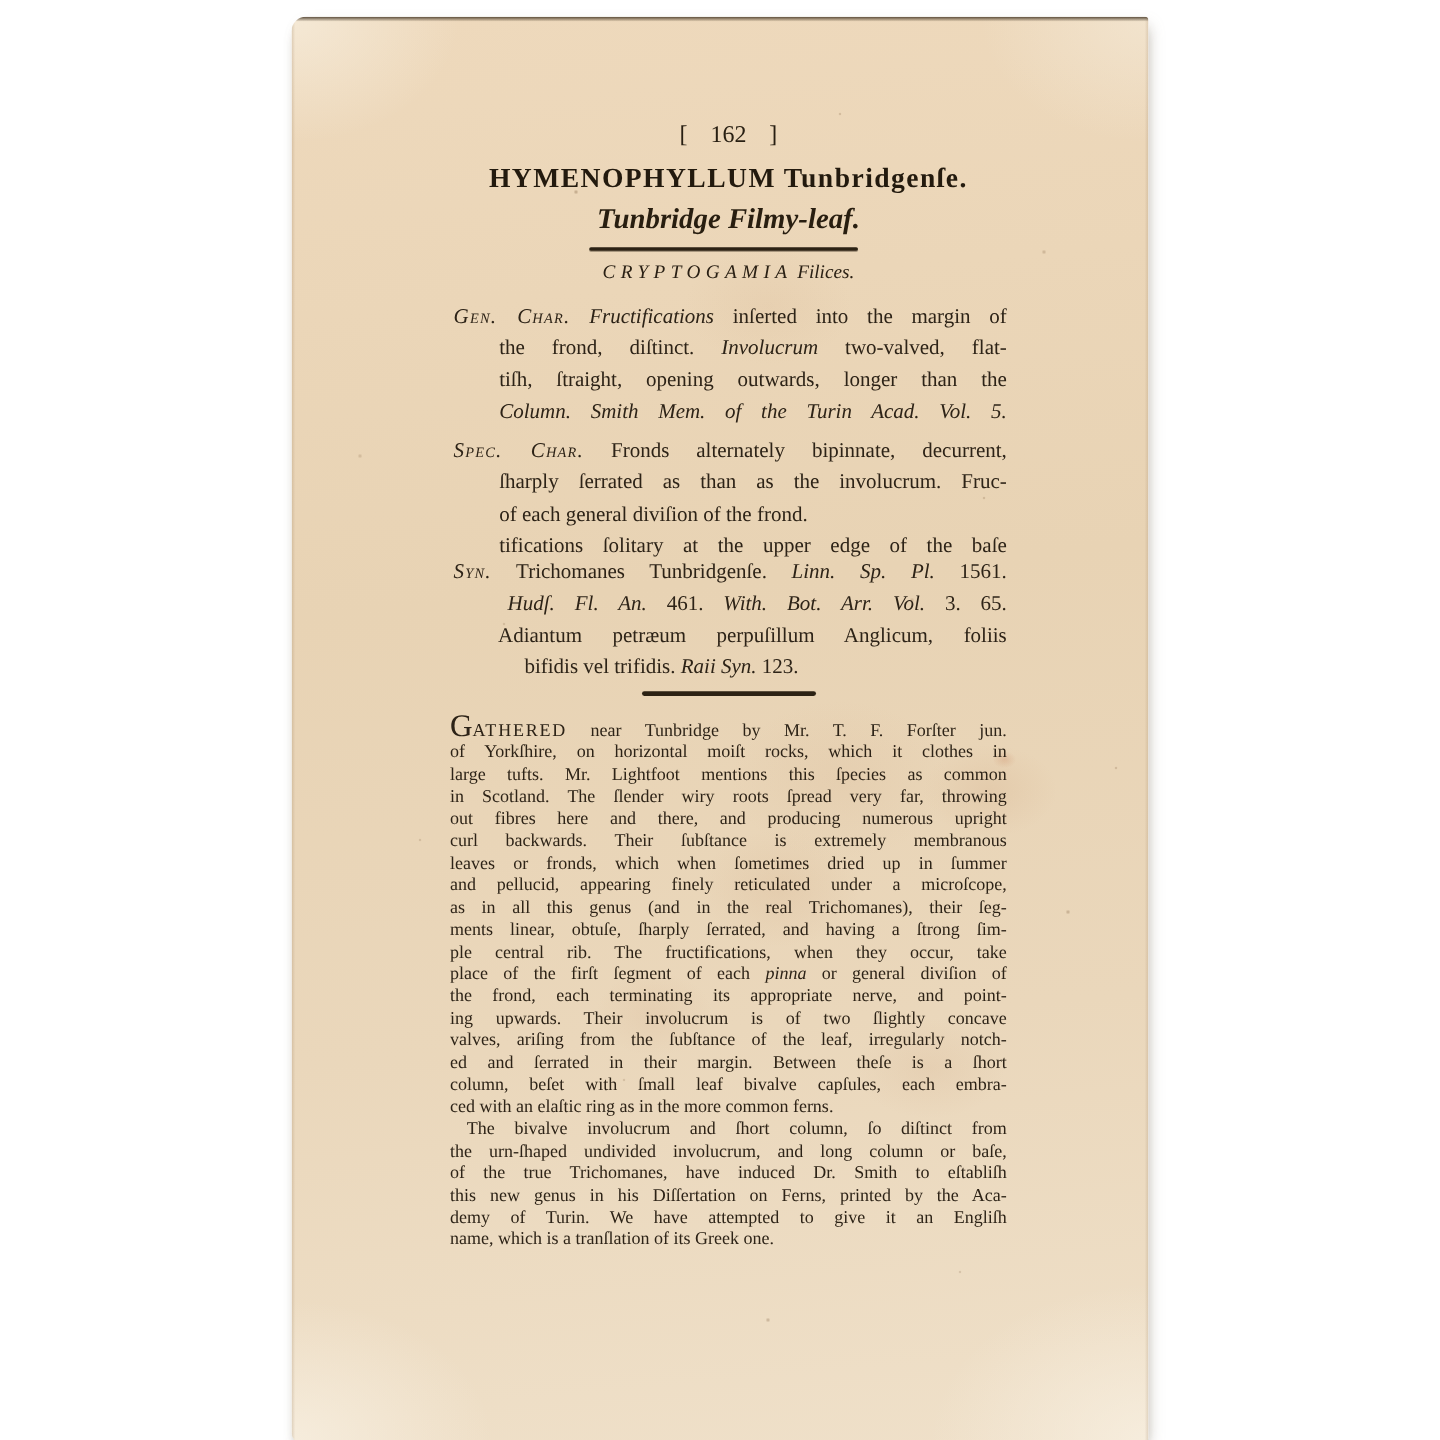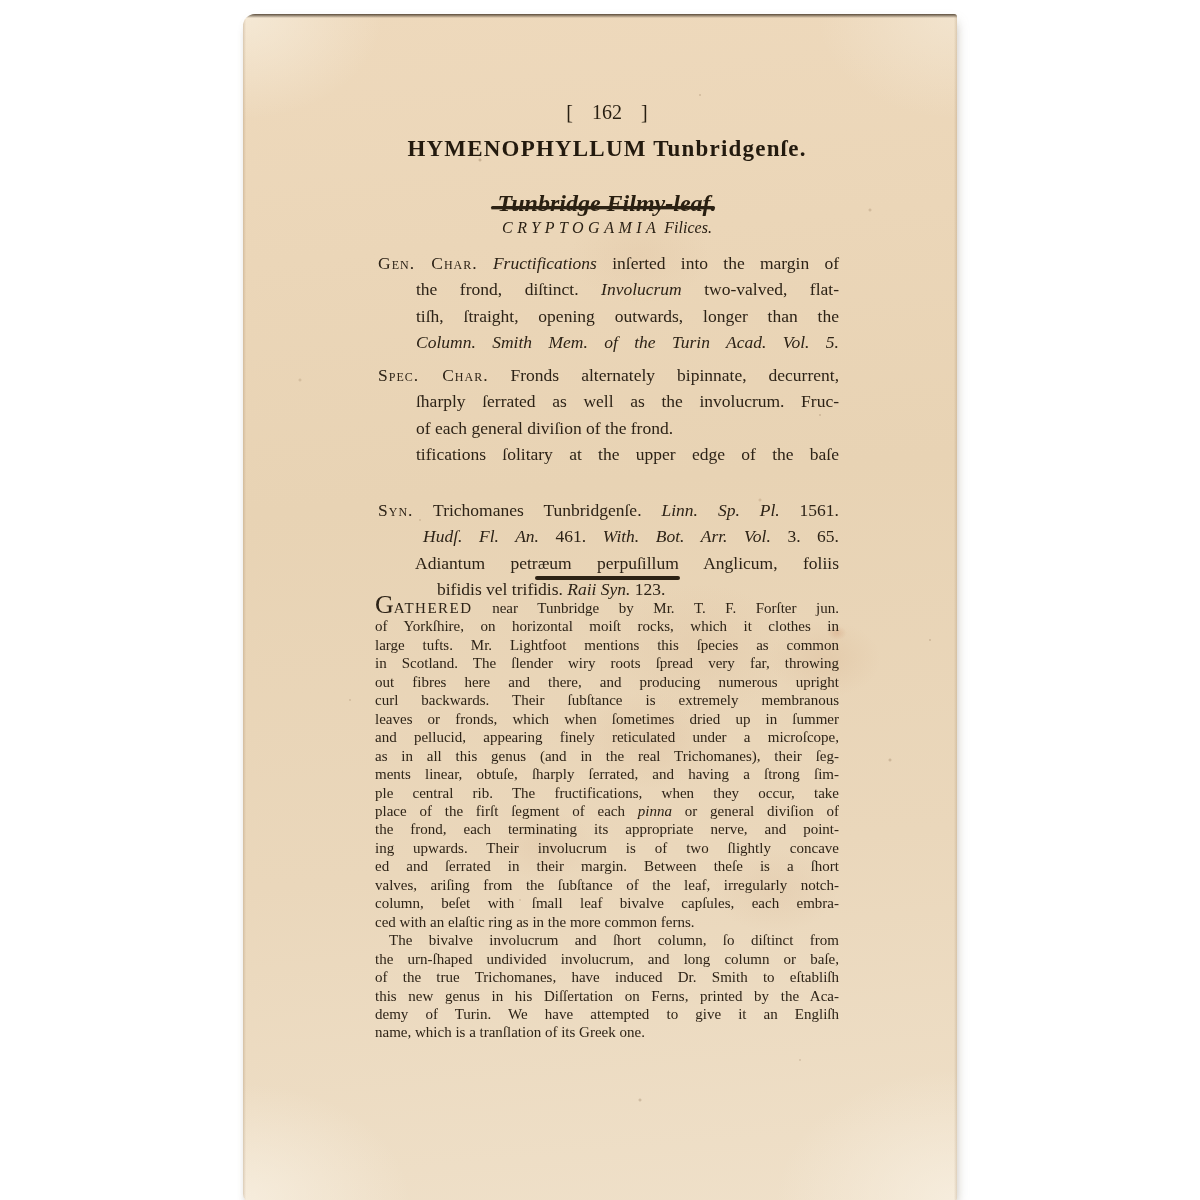--- a/index.html
+++ b/index.html
@@ -62,56 +62,55 @@
   }
   .title {
     position: absolute; left: 132px; top: 122px; width: 464px; margin: 0;
     text-align: center; font-size: 23px; font-weight: 700;
     letter-spacing: 1.2px; white-space: nowrap; color: #231a0e;
   }
   .subtitle {
     position: absolute; left: 132px; top: 156px; width: 464px;
     text-align: center; font-size: 24px; font-style: italic; font-weight: 700;
     color: #281e10;
-    margin-top: 20px;
   }
   .rule { position: absolute; background: #2c2214; border-radius: 2px; }
   .rule1 { left: 248px; top: 192px; width: 224px; height: 3px;
            box-shadow: 0 1px 0 rgba(44,34,20,.35); }
   .rule2 { left: 292px; top: 562px; width: 145px; height: 4px; }
 
   .classification {
     position: absolute; left: 132px; top: 205px; width: 464px;
     text-align: center; font-size: 16px; color: #2a2014;
   }
 
   .sect {
     position: absolute; left: 135px; width: 461px;
     font-size: 17.5px; line-height: 26.3px;
   }
   .sect-gen  { top: 236px; }
   .sect-spec { top: 348px; }
-  .sect-syn  { top: 449px; margin-top: 34px; }
+  .sect-syn  { top: 449px; }
 
   .bodytext {
     position: absolute; left: 132px; top: 582px; width: 464px;
     font-size: 15px; line-height: 18.45px;
   }
 
   .ln { text-align: justify; text-align-last: justify; }
   .ln-end { text-align-last: left; }
   .ind38 { padding-left: 38px; }
   .ind37 { padding-left: 37px; }
   .ind45 { padding-left: 45px; }
   .ind59 { padding-left: 59px; }
   .pind  { text-indent: 14px; }
 
   .seg-r  {}
   .seg-i  { font-style: italic; }
-  .seg-sc { font-variant: small-caps; letter-spacing: 1px; }
+  .seg-sc { font-variant: small-caps; letter-spacing: 1px; font-style: italic; }
   .seg-i-sp { font-style: italic; letter-spacing: 4.5px; }
   .seg-caps { letter-spacing: 1.5px; }
   .seg-bigcap { font-size: 26px; line-height: 18.45px; }
 </style>
 </head>
 <body>
 
 <div class="canvas">
   <div class="paper">
 
@@ -125,21 +124,21 @@
 
     <div class="sect sect-gen">
       <div class="ln"><span class="seg-sc">Gen. Char.</span><span class="seg-r">  </span><span class="seg-i">Fructifications</span><span class="seg-r"> inſerted into the margin of</span></div>
       <div class="ln ind38"><span class="seg-r">the frond, diſtinct.  </span><span class="seg-i">Involucrum</span><span class="seg-r"> two-valved, flat-</span></div>
       <div class="ln ind38"><span class="seg-r">tiſh, ſtraight, opening outwards, longer than the</span></div>
       <div class="ln ind38"><span class="seg-i">Column.  Smith Mem. of the Turin Acad. Vol. 5.</span></div>
     </div>
 
     <div class="sect sect-spec">
       <div class="ln"><span class="seg-sc">Spec. Char.</span><span class="seg-r">  Fronds alternately bipinnate, decurrent,</span></div>
-      <div class="ln ind38"><span class="seg-r">ſharply ſerrated as well as the involucrum.  Fruc-</span></div>
+      <div class="ln ind38"><span class="seg-r">ſharply ſerrated as than as the involucrum.  Fruc-</span></div>
       <div class="ln ind38 ln-end"><span class="seg-r">of each general diviſion of the frond.</span></div>
       <div class="ln ind38"><span class="seg-r">tifications ſolitary at the upper edge of the baſe</span></div>
     </div>
 
     <div class="sect sect-syn">
       <div class="ln"><span class="seg-sc">Syn.</span><span class="seg-r"> Trichomanes Tunbridgenſe.  </span><span class="seg-i">Linn. Sp. Pl.</span><span class="seg-r"> 1561.</span></div>
       <div class="ln ind45"><span class="seg-i">Hudſ. Fl. An.</span><span class="seg-r"> 461.  </span><span class="seg-i">With. Bot. Arr. Vol.</span><span class="seg-r"> 3. 65.</span></div>
       <div class="ln ind37"><span class="seg-r">Adiantum petræum perpuſillum Anglicum, foliis</span></div>
       <div class="ln ind59 ln-end"><span class="seg-r">bifidis vel trifidis.  </span><span class="seg-i">Raii Syn.</span><span class="seg-r"> 123.</span></div>
     </div>
@@ -154,22 +153,22 @@
       <div class="ln"><span class="seg-r">out fibres here and there, and producing numerous upright</span></div>
       <div class="ln"><span class="seg-r">curl backwards.  Their ſubſtance is extremely membranous</span></div>
       <div class="ln"><span class="seg-r">leaves or fronds, which when ſometimes dried up in ſummer</span></div>
       <div class="ln"><span class="seg-r">and pellucid, appearing finely reticulated under a microſcope,</span></div>
       <div class="ln"><span class="seg-r">as in all this genus (and in the real Trichomanes), their ſeg-</span></div>
       <div class="ln"><span class="seg-r">ments linear, obtuſe, ſharply ſerrated, and having a ſtrong ſim-</span></div>
       <div class="ln"><span class="seg-r">ple central rib.  The fructifications, when they occur, take</span></div>
       <div class="ln"><span class="seg-r">place of the firſt ſegment of each </span><span class="seg-i">pinna</span><span class="seg-r"> or general diviſion of</span></div>
       <div class="ln"><span class="seg-r">the frond, each terminating its appropriate nerve, and point-</span></div>
       <div class="ln"><span class="seg-r">ing upwards.  Their involucrum is of two ſlightly concave</span></div>
+      <div class="ln"><span class="seg-r">valves, ariſing from the ſubſtance of the leaf, irregularly notch-</span></div>
       <div class="ln"><span class="seg-r">ed and ſerrated in their margin.  Between theſe is a ſhort</span></div>
-      <div class="ln"><span class="seg-r">valves, ariſing from the ſubſtance of the leaf, irregularly notch-</span></div>
       <div class="ln"><span class="seg-r">column, beſet with ſmall leaf bivalve capſules, each embra-</span></div>
       <div class="ln ln-end"><span class="seg-r">ced with an elaſtic ring as in the more common ferns.</span></div>
       <div class="ln pind"><span class="seg-r">The bivalve involucrum and ſhort column, ſo diſtinct from</span></div>
       <div class="ln"><span class="seg-r">the urn-ſhaped undivided involucrum, and long column or baſe,</span></div>
       <div class="ln"><span class="seg-r">of the true Trichomanes, have induced Dr. Smith to eſtabliſh</span></div>
       <div class="ln"><span class="seg-r">this new genus in his Diſſertation on Ferns, printed by the Aca-</span></div>
       <div class="ln"><span class="seg-r">demy of Turin.  We have attempted to give it an Engliſh</span></div>
       <div class="ln ln-end"><span class="seg-r">name, which is a tranſlation of its Greek one.</span></div>
     </div>
 

